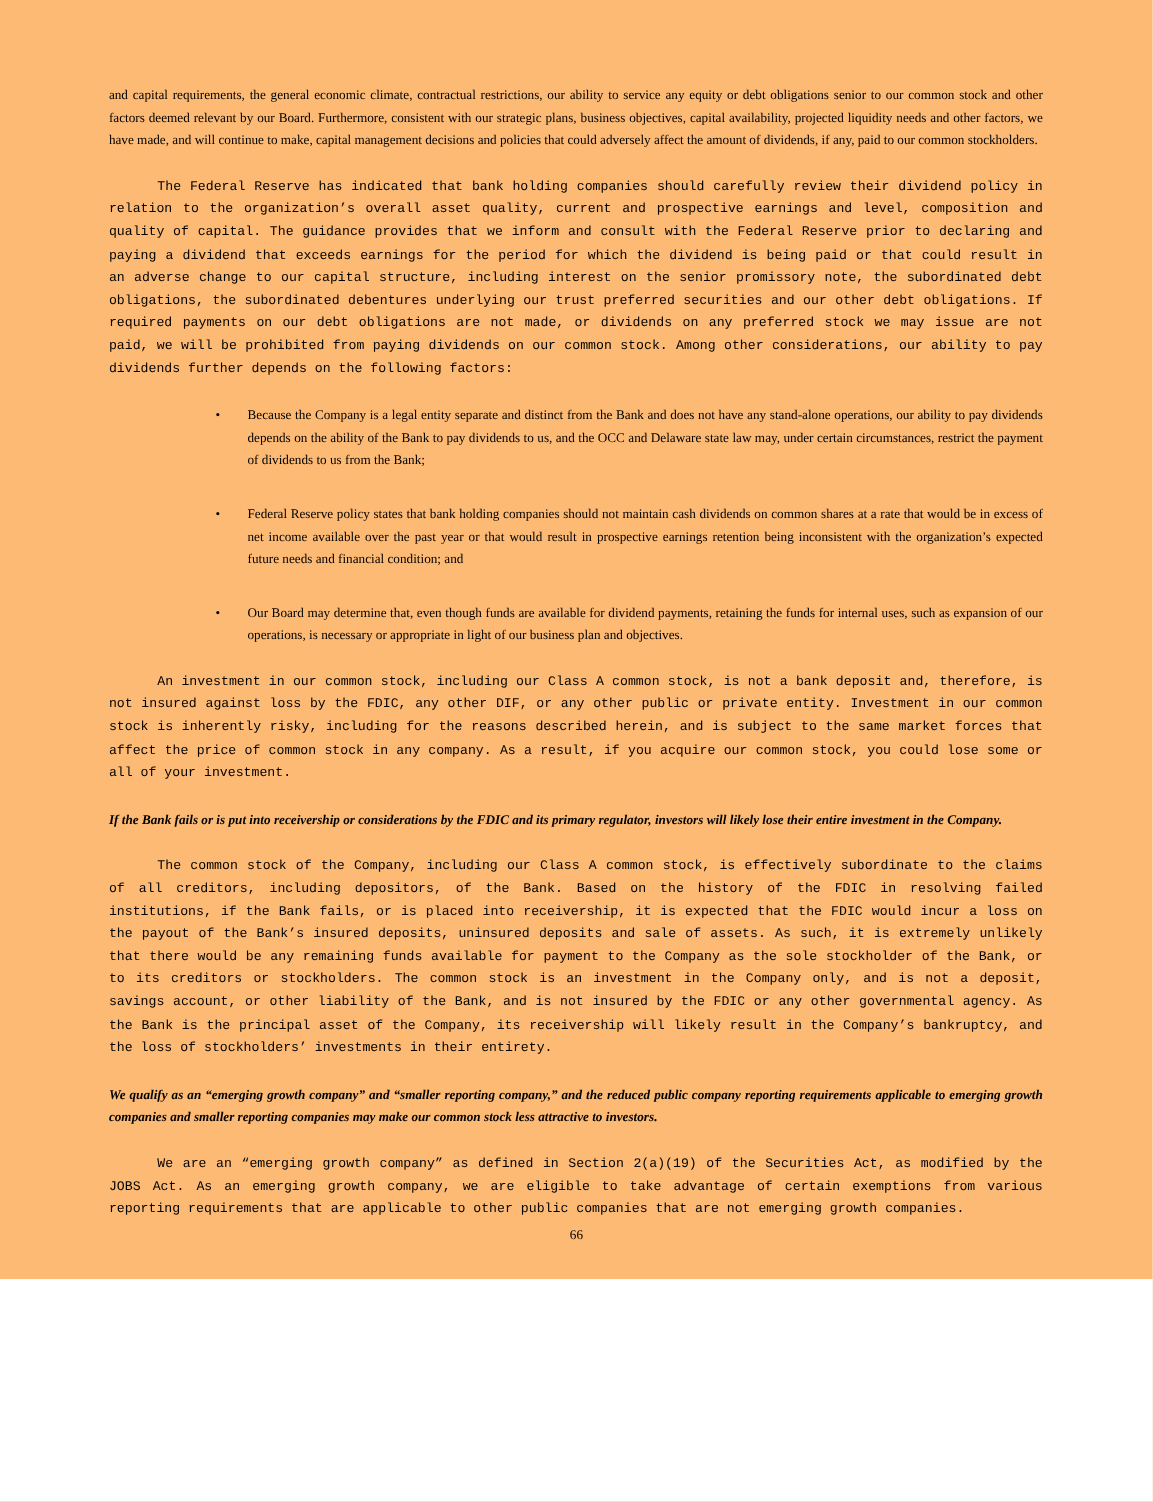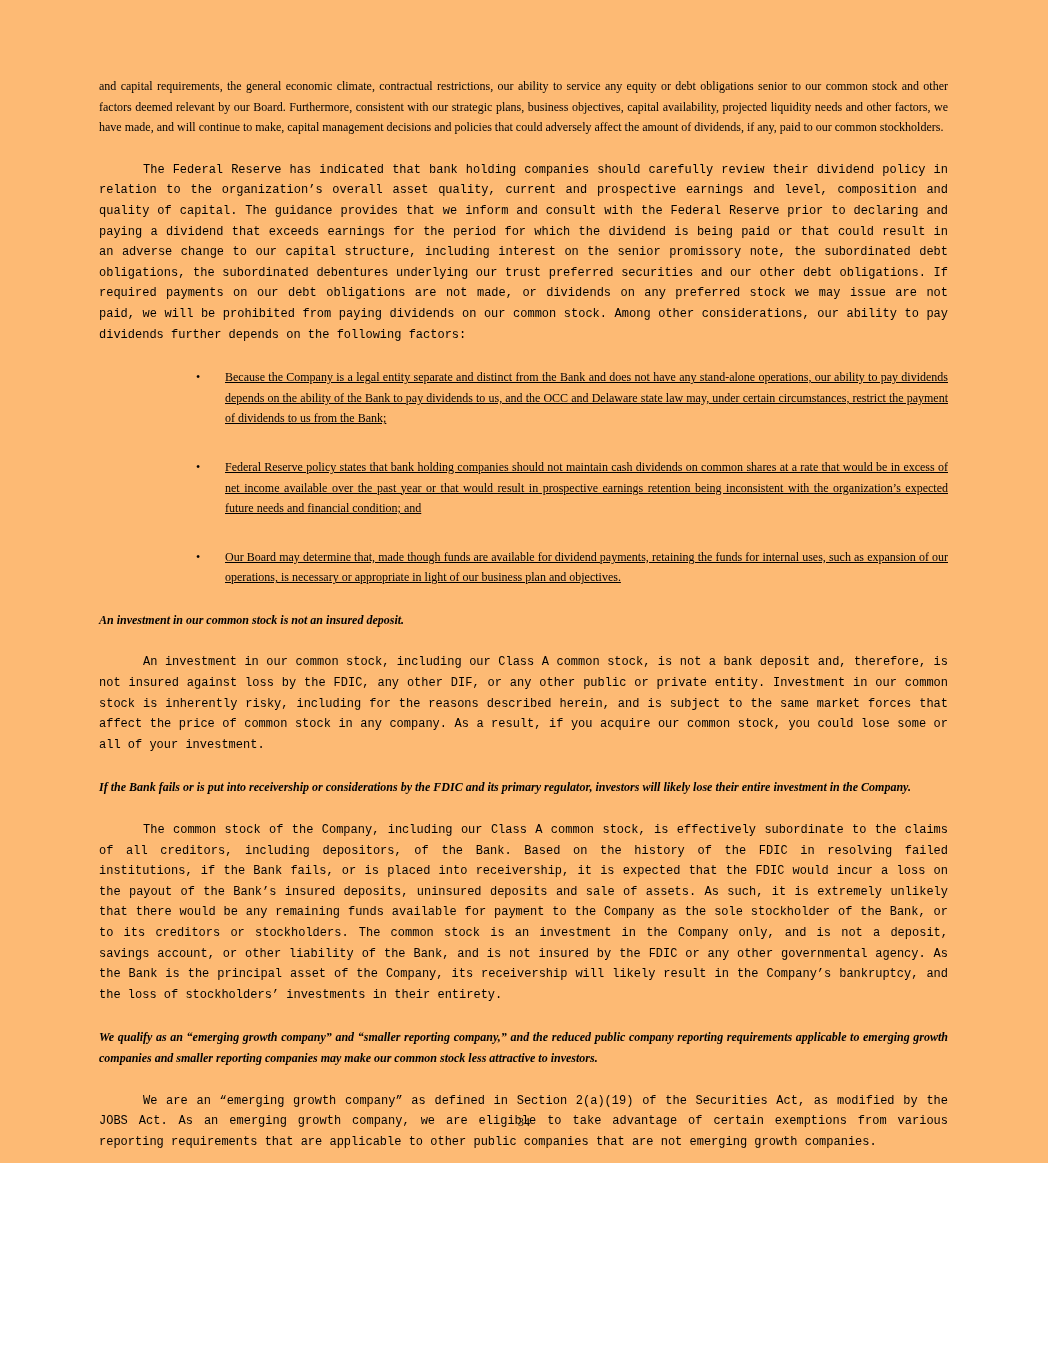--- a/index.html
+++ b/index.html
@@ -49,21 +49,20 @@
     margin-bottom: 0;
   }
   .bullet-marker {
     flex: 0 0 29px;
     margin-left: 97px;
     text-align: left;
   }
   .bullet-text {
     flex: 1;
     text-align: justify;
-    text-decoration: underline;
   }
   .page-number {
     position: absolute;
     bottom: 30px;
     left: 0;
     width: 100%;
     text-align: center;
   }
 </style>
 </head>
@@ -80,32 +79,31 @@
       <div class="bullet-item">
         <span class="bullet-marker">•</span>
         <span class="bullet-text">Because the Company is a legal entity separate and distinct from the Bank and does not have any stand-alone operations, our ability to pay dividends depends on the ability of the Bank to pay dividends to us, and the OCC and Delaware state law may, under certain circumstances, restrict the payment of dividends to us from the Bank;</span>
       </div>
       <div class="bullet-item">
         <span class="bullet-marker">•</span>
         <span class="bullet-text">Federal Reserve policy states that bank holding companies should not maintain cash dividends on common shares at a rate that would be in excess of net income available over the past year or that would result in prospective earnings retention being inconsistent with the organization’s expected future needs and financial condition; and</span>
       </div>
       <div class="bullet-item">
         <span class="bullet-marker">•</span>
-        <span class="bullet-text">Our Board may determine that, made though funds are available for dividend payments, retaining the funds for internal uses, such as expansion of our operations, is necessary or appropriate in light of our business plan and objectives.</span>
+        <span class="bullet-text">Our Board may determine that, even though funds are available for dividend payments, retaining the funds for internal uses, such as expansion of our operations, is necessary or appropriate in light of our business plan and objectives.</span>
       </div>
     </div>
 
-    <p class="risk-heading">An investment in our common stock is not an insured deposit.</p>
 
     <p class="para indent">An investment in our common stock, including our Class A common stock, is not a bank deposit and, therefore, is not insured against loss by the FDIC, any other DIF, or any other public or private entity. Investment in our common stock is inherently risky, including for the reasons described herein, and is subject to the same market forces that affect the price of common stock in any company. As a result, if you acquire our common stock, you could lose some or all of your investment.</p>
 
     <p class="risk-heading">If the Bank fails or is put into receivership or considerations by the FDIC and its primary regulator, investors will likely lose their entire investment in the Company.</p>
 
     <p class="para indent">The common stock of the Company, including our Class A common stock, is effectively subordinate to the claims of all creditors, including depositors, of the Bank. Based on the history of the FDIC in resolving failed institutions, if the Bank fails, or is placed into receivership, it is expected that the FDIC would incur a loss on the payout of the Bank’s insured deposits, uninsured deposits and sale of assets. As such, it is extremely unlikely that there would be any remaining funds available for payment to the Company as the sole stockholder of the Bank, or to its creditors or stockholders. The common stock is an investment in the Company only, and is not a deposit, savings account, or other liability of the Bank, and is not insured by the FDIC or any other governmental agency. As the Bank is the principal asset of the Company, its receivership will likely result in the Company’s bankruptcy, and the loss of stockholders’ investments in their entirety.</p>
 
     <p class="risk-heading">We qualify as an “emerging growth company” and “smaller reporting company,” and the reduced public company reporting requirements applicable to emerging growth companies and smaller reporting companies may make our common stock less attractive to investors.</p>
 
     <p class="para indent">We are an “emerging growth company” as defined in Section 2(a)(19) of the Securities Act, as modified by the JOBS Act. As an emerging growth company, we are eligible to take advantage of certain exemptions from various reporting requirements that are applicable to other public companies that are not emerging growth companies.</p>
 
   </div>
 
-  <div class="page-number">34</div>
+  <div class="page-number">66</div>
 </div>
 
 </body></html>

